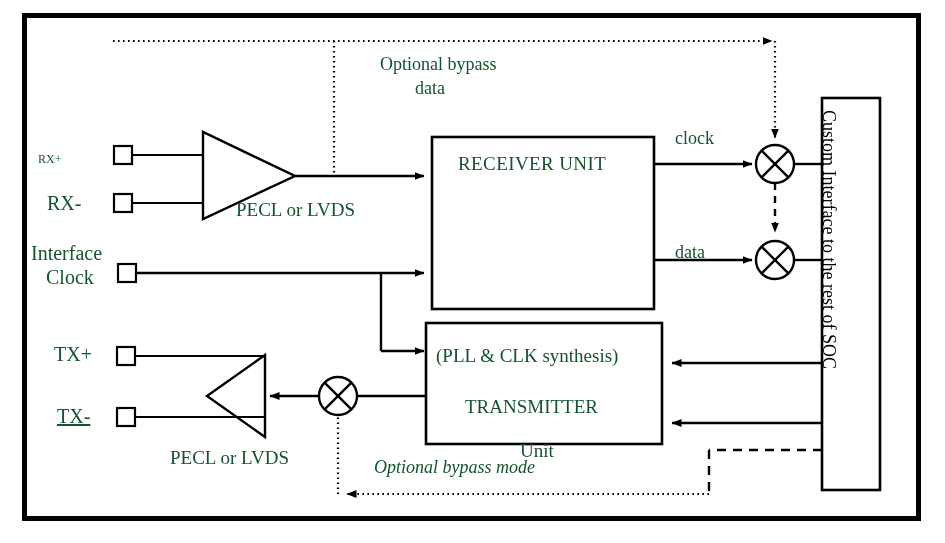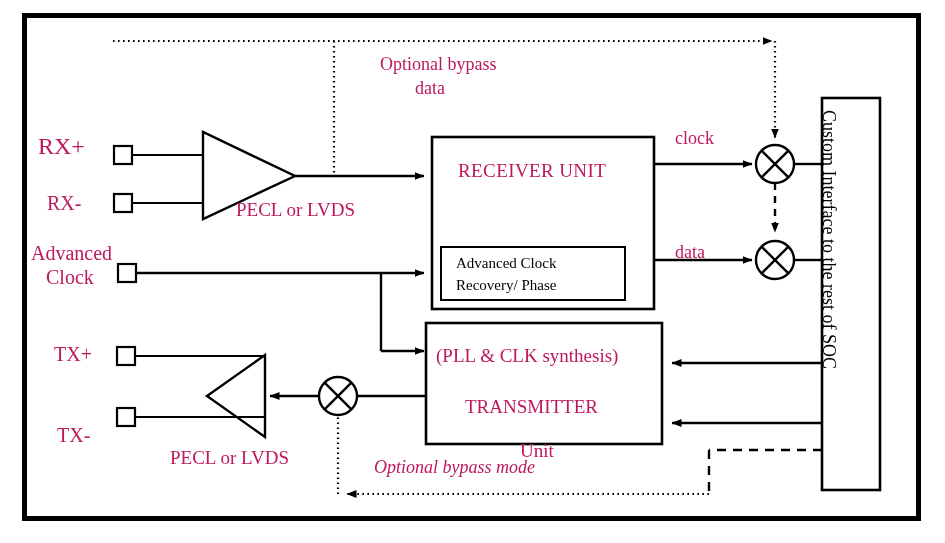--- a/index.html
+++ b/index.html
@@ -6,30 +6,30 @@
   body{
     font-family:"Liberation Serif", serif;
     width:945px;height:543px;position:relative;overflow:hidden;
   }
   #root{position:absolute;left:0;top:0;width:945px;height:543px;background:#ffffff;}
   #frame{
     position:absolute;left:22px;top:13px;width:899px;height:508px;
     border:5px solid #000000;box-sizing:border-box;background:#ffffff;
   }
   svg#canvas{position:absolute;left:0;top:0;width:945px;height:543px;}
-  .lbl{position:absolute;white-space:pre;color:#be185d;}
-  .t-rxp{left:38px;top:133px;font-size:24px;}
+  .lbl{position:absolute;white-space:pre;color:#14532d;}
+  .t-rxp{left:38px;top:152px;font-size:12px;}
   .t-rxm{left:40px;top:192px;font-size:20px;margin-left:7px;}
   .t-refc1{left:31px;top:242px;font-size:20px;}
   .t-refc2{left:46px;top:266px;font-size:20px;}
   .t-txp{left:54px;top:343px;font-size:20px;}
-  .t-txm{left:57px;top:424px;font-size:20px;}
+  .t-txm{left:57px;top:405px;font-size:20px;text-decoration:underline;}
   .t-pecl-rx{left:236px;top:199px;font-size:19px;}
   .t-pecl-tx{left:170px;top:447px;font-size:19px;}
-  .t-recv{left:458px;top:160px;font-size:19px;letter-spacing:.4px;}
+  .t-recv{left:458px;top:153px;font-size:19px;letter-spacing:.4px;}
   .t-pll{left:436px;top:345px;font-size:19px;}
   .t-trans{left:465px;top:396px;font-size:19px;}
   .t-tunit{left:520px;top:440px;font-size:19px;}
   .t-clock{left:675px;top:128px;font-size:18px;}
   .t-data{left:675px;top:230px;font-size:18px;margin-top:12px;}
   .t-byp1{left:380px;top:54px;font-size:18px;}
   .t-byp2{left:415px;top:78px;font-size:18px;}
   .t-byp3{left:374px;top:457px;font-size:18px;font-style:italic;}
   .t-soc{
     position:absolute;left:839px;top:110px;width:250px;
@@ -123,34 +123,30 @@
     <line x1="135" y1="417" x2="265" y2="417" stroke="#000" stroke-width="2.2"></line>
 
     <line x1="822" y1="450" x2="709" y2="450" stroke="#000" stroke-width="2.4" stroke-dasharray="9,7"></line>
     <line x1="709" y1="450" x2="709" y2="494" stroke="#000" stroke-width="2.4" stroke-dasharray="9,7"></line>
     <line x1="709" y1="494" x2="347" y2="494" stroke="#000" stroke-width="2.2" stroke-dasharray="1.6,3.4" stroke-linecap="butt" marker-end="url(#ah)"></line>
     <line x1="338" y1="494" x2="338" y2="415" stroke="#000" stroke-width="2.2" stroke-dasharray="1.6,3.4" stroke-linecap="butt"></line>
   </svg>
 
   <div class="lbl t-rxp">RX+</div>
   <div class="lbl t-rxm">RX-</div>
-  <div class="lbl t-refc1">Advanced</div>
+  <div class="lbl t-refc1">Interface</div>
   <div class="lbl t-refc2">Clock</div>
   <div class="lbl t-txp">TX+</div>
   <div class="lbl t-txm">TX-</div>
 
   <div class="lbl t-pecl-rx">PECL or LVDS</div>
   <div class="lbl t-pecl-tx">PECL or LVDS</div>
 
   <div class="lbl t-recv">RECEIVER UNIT</div>
 
-  <div class="clipbox">
-    <div class="l1">Advanced Clock</div>
-    <div class="l2">Recovery/ Phase</div>
-  </div>
 
   <div class="lbl t-trans">TRANSMITTER</div>
   <div class="lbl t-pll">(PLL &amp; CLK synthesis)</div>
   <div class="lbl t-tunit">Unit</div>
 
   <div class="lbl t-clock">clock</div>
   <div class="lbl t-data">data</div>
 
   <div class="lbl t-byp1">Optional bypass</div>
   <div class="lbl t-byp2">data</div>

